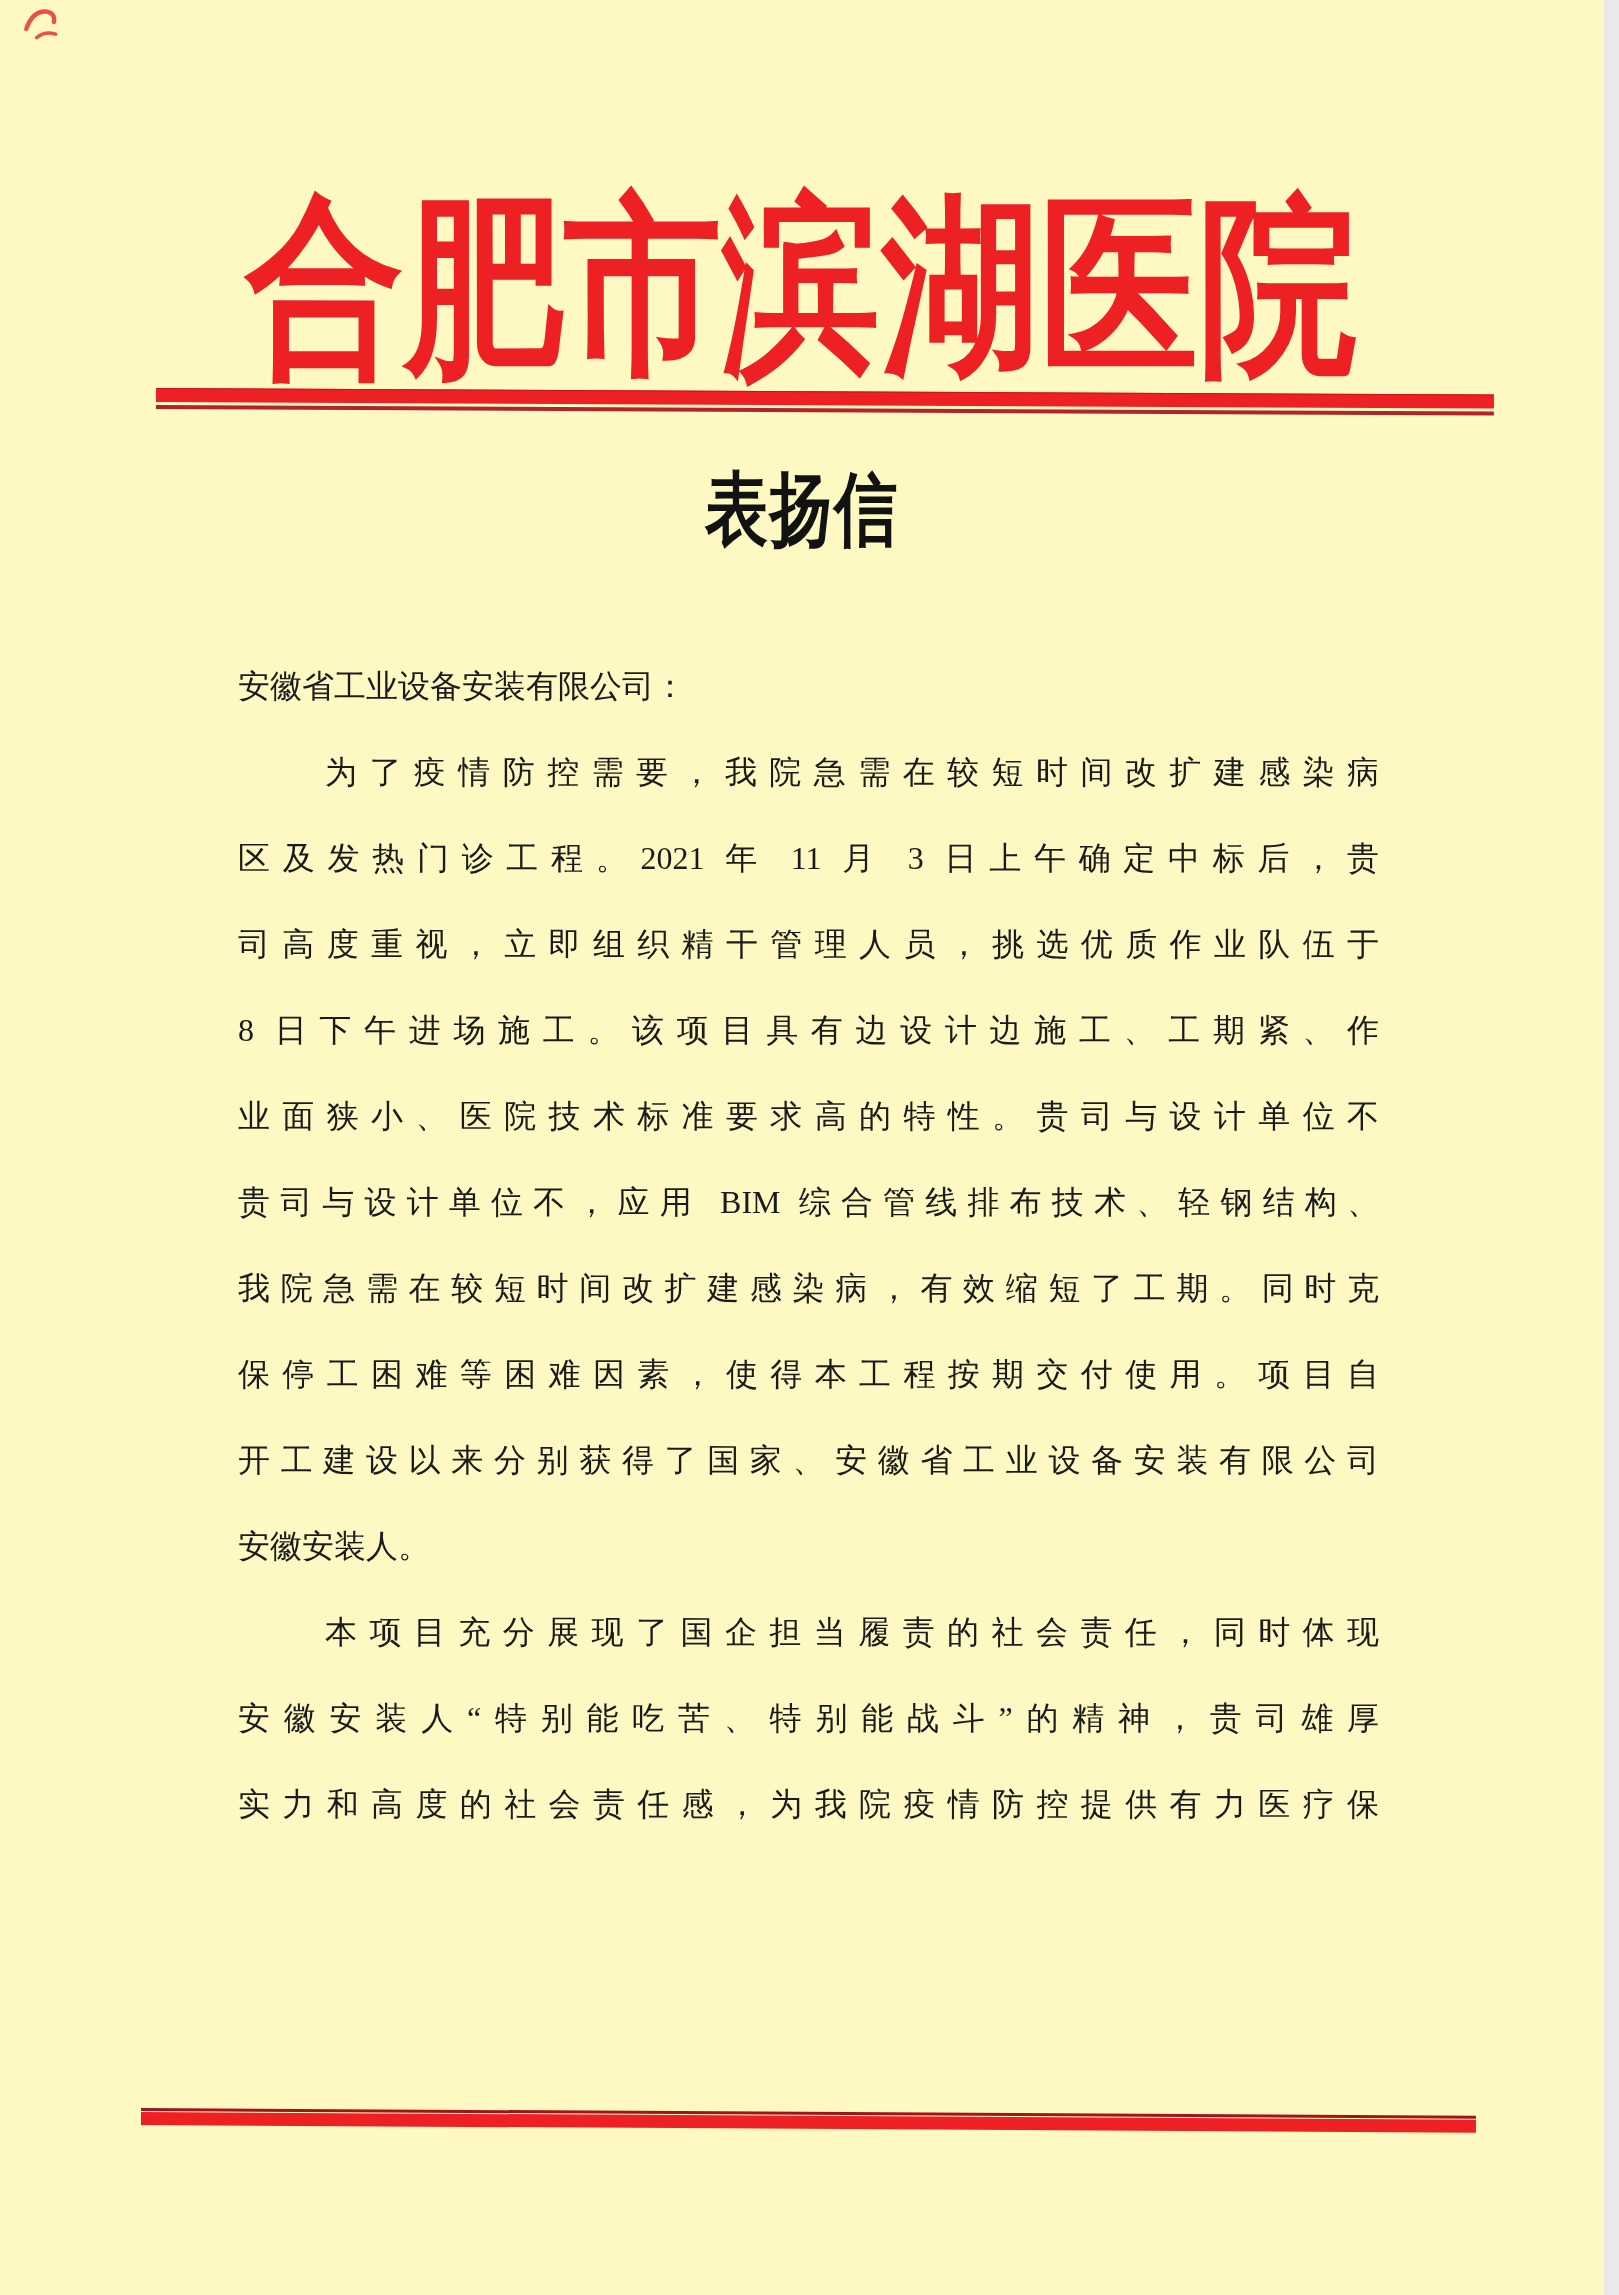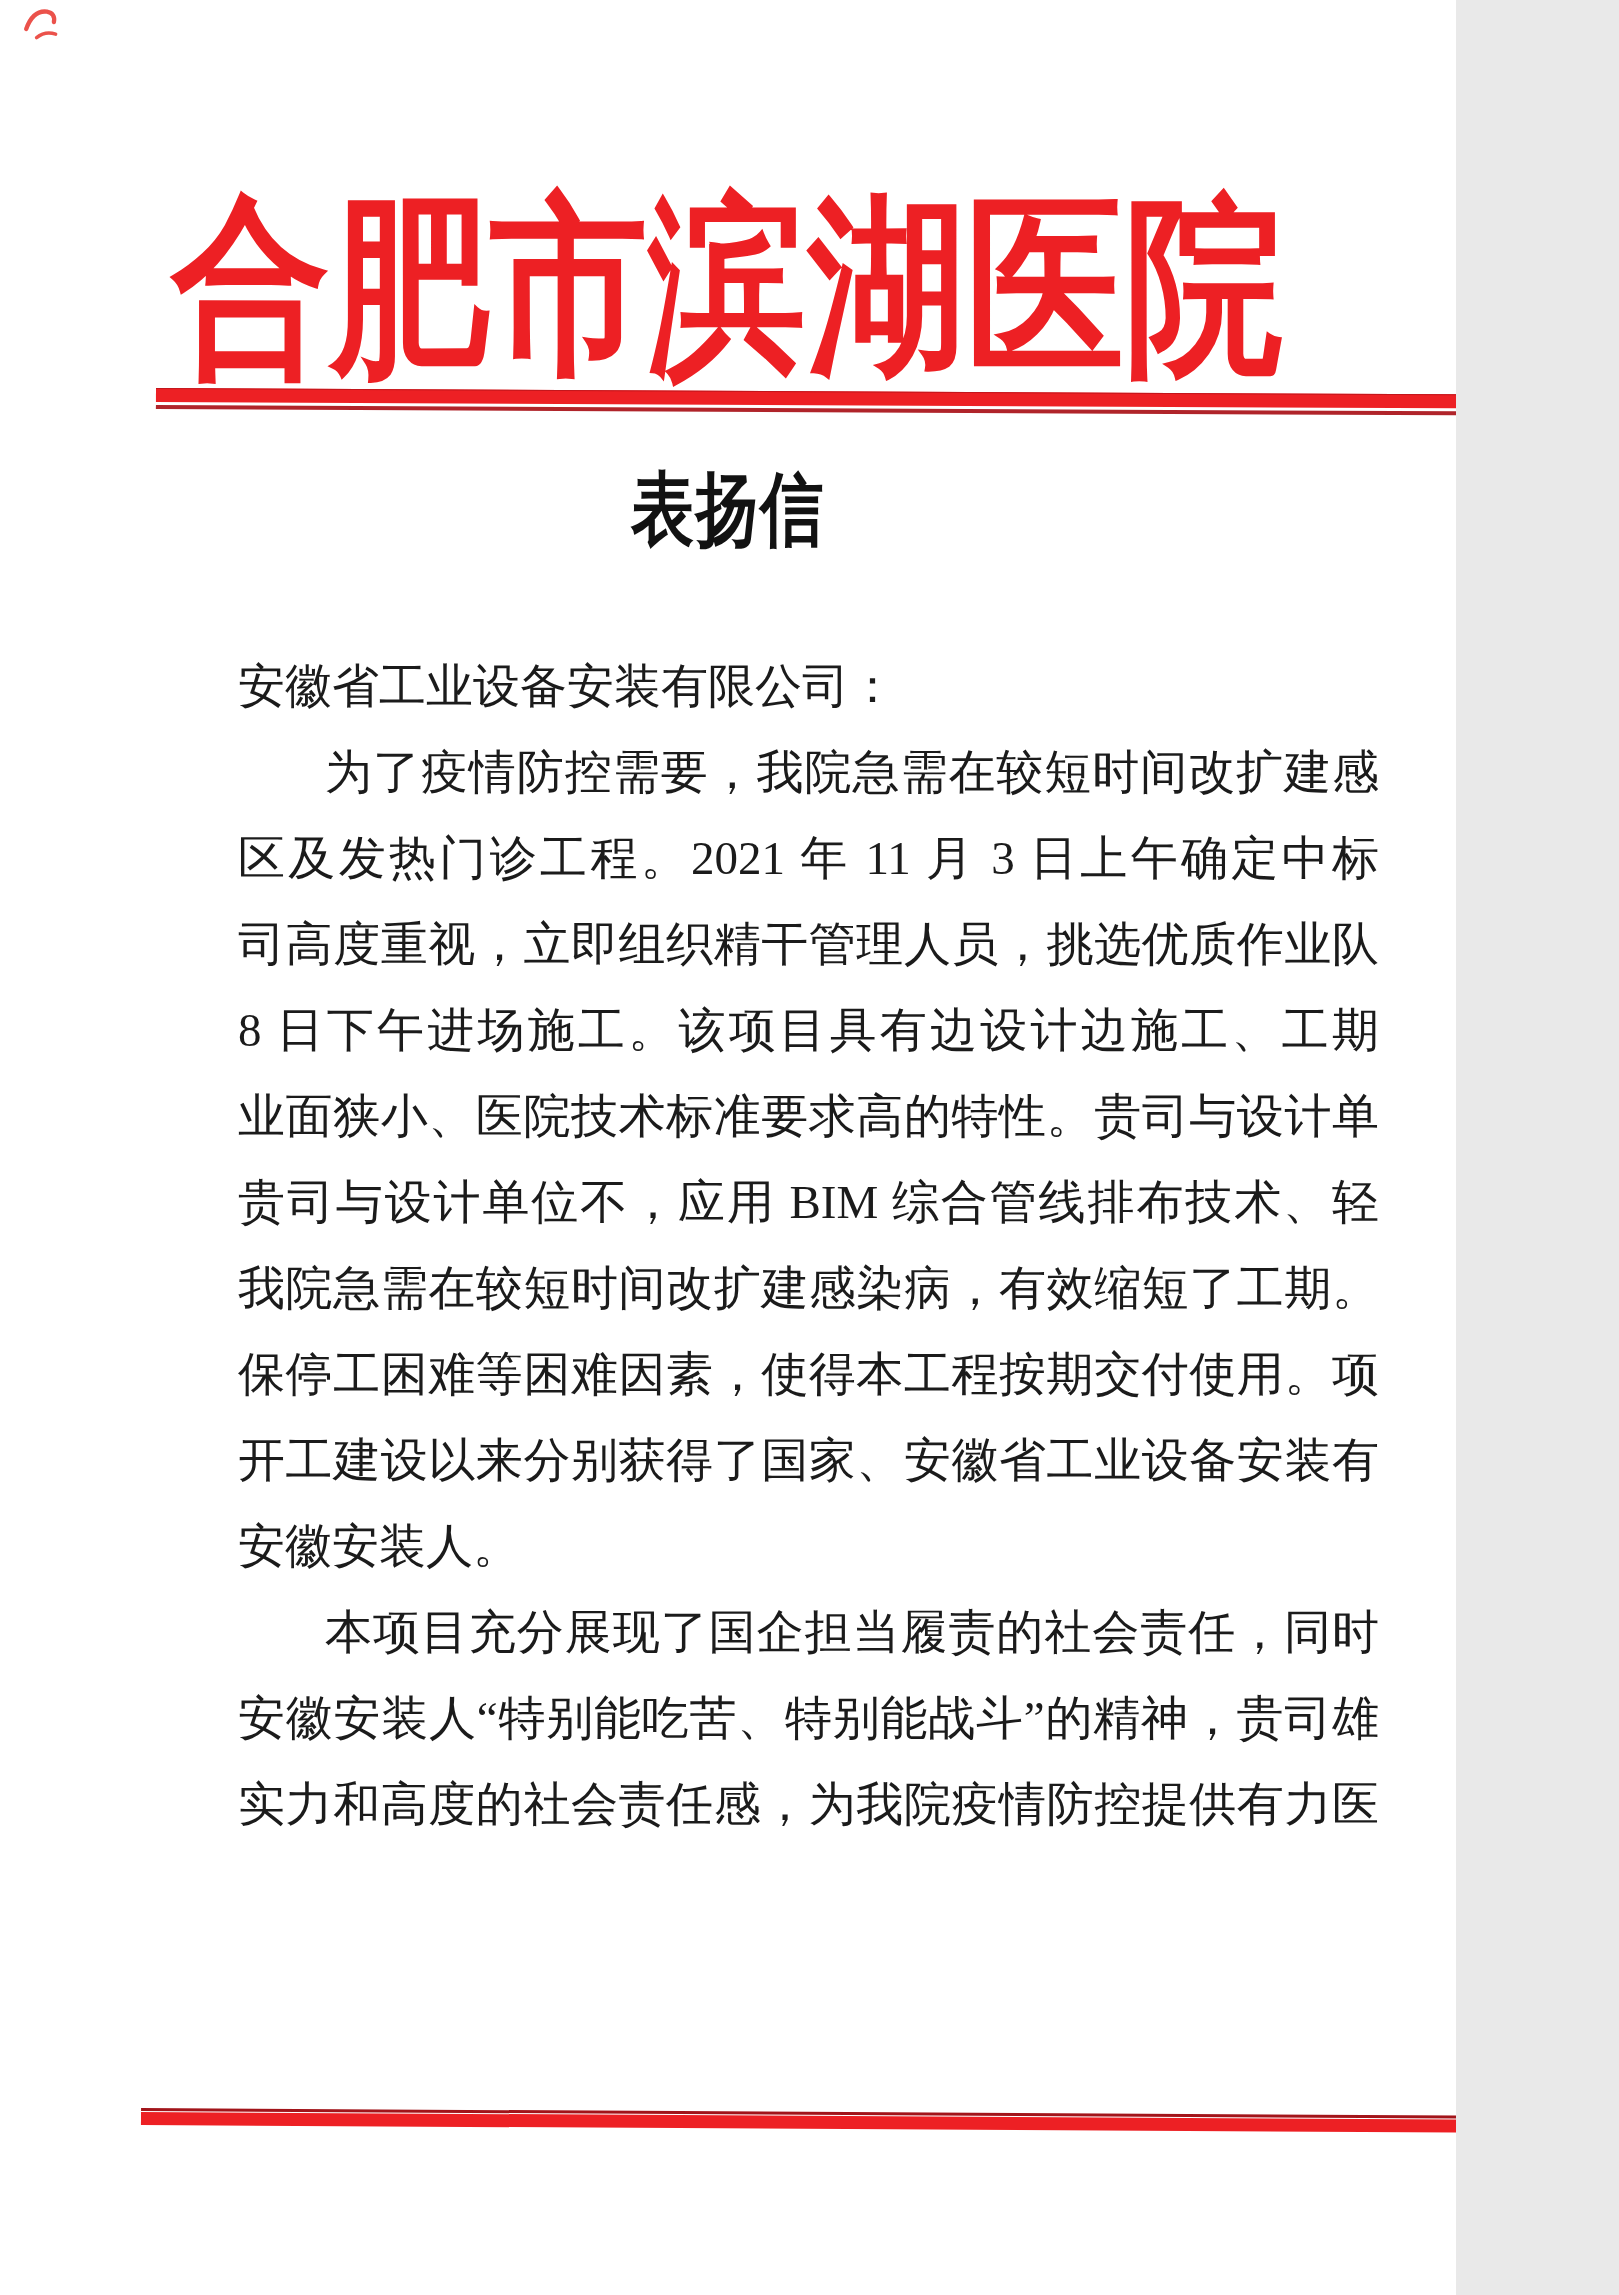--- a/index.html
+++ b/index.html
@@ -1,20 +1,20 @@
 <!DOCTYPE html>
 <html style="font-size:13.7px"><head>
 <meta charset="utf-8">
 <style>
   html, body { margin: 0; padding: 0; background: #e9e9e9; }
   .page {
     position: relative;
-    width: 1456px;
+    width: 1604px;
     height: 2295px;
-    background: #ffffff;
+    background: #fef9c3;
     overflow: hidden;
     font-family: "Liberation Serif", "DejaVu Serif", serif;
     text-decoration: underline;
   }
 
   
   .corner-mark {
     position: absolute;
     left: 20.6px;
     top: 3.4px;
@@ -68,21 +68,21 @@
     transform: scaleY(1.28);
     transform-origin: 50% 0;
   }
 
   
   .body-text {
     position: absolute;
     left: 238px;
     top: 643px;
     width: 1141px;
-    font-size: 47px;
+    font-size: 32px;
     color: #1b1b1b;
   }
   .bline {
     height: 86px;
     line-height: 86px;
     margin: 0;
     text-align: justify;
     text-align-last: justify;
     text-justify: inter-ideograph;
     overflow: hidden;

